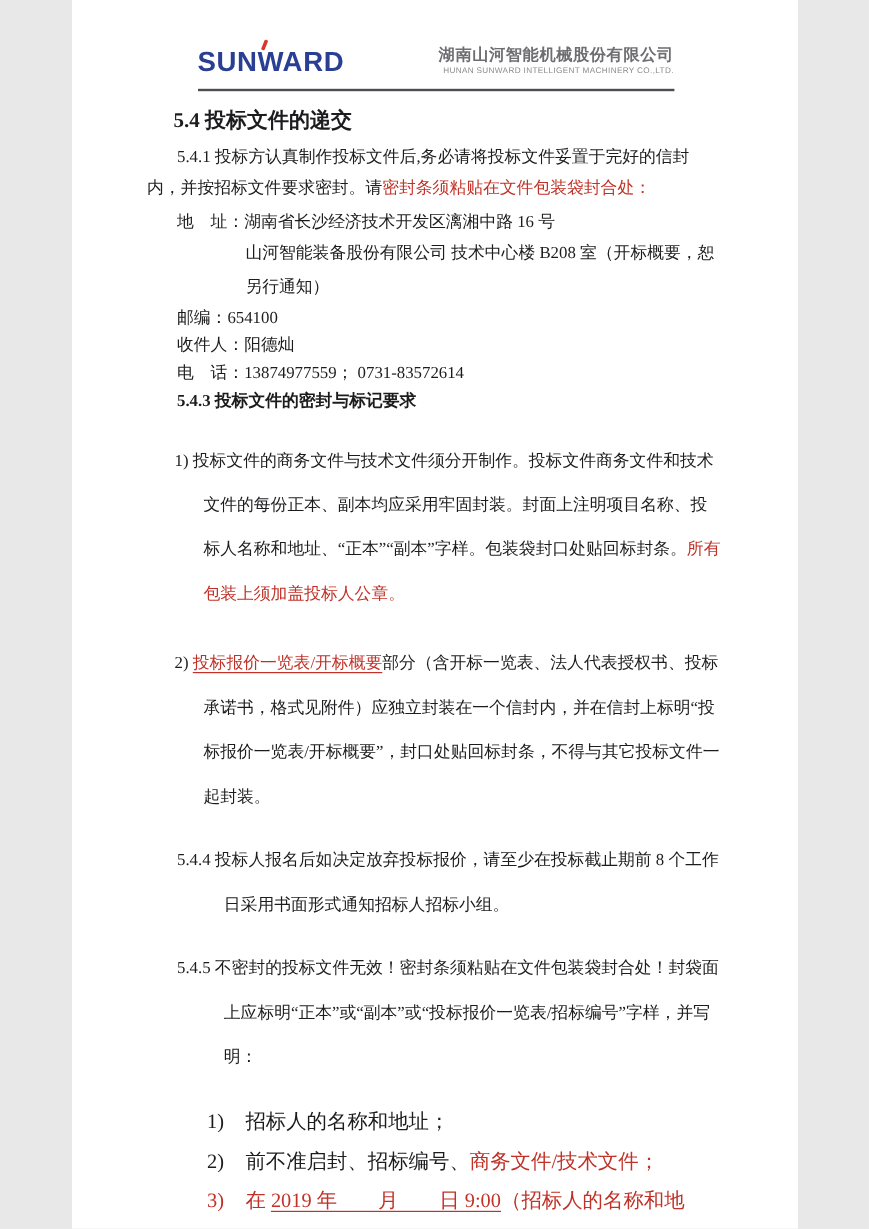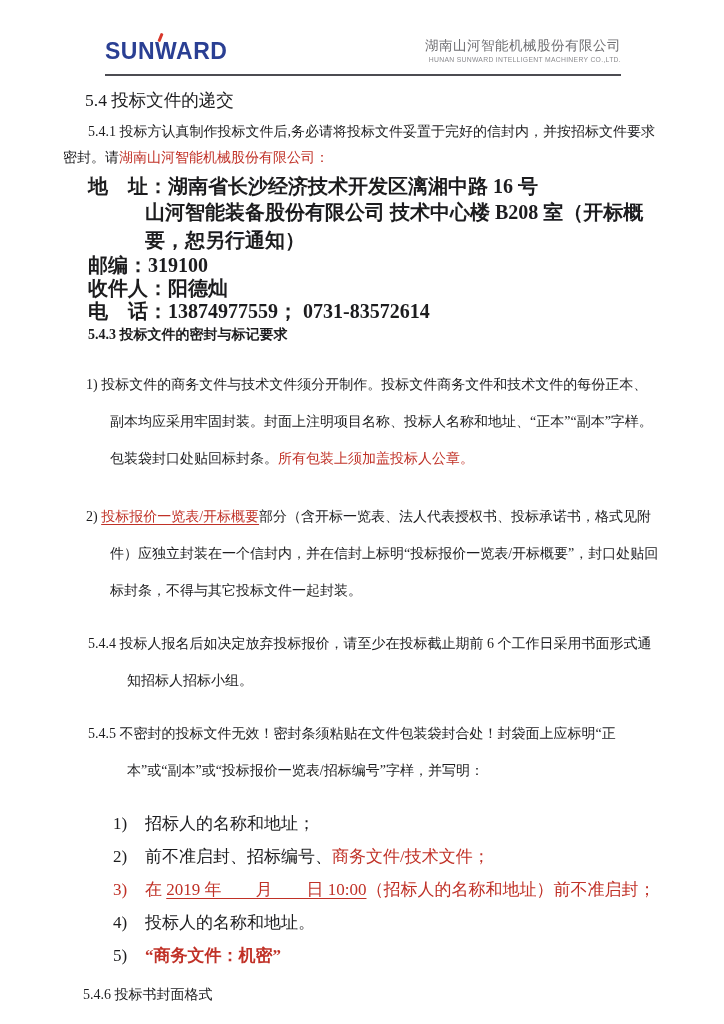--- a/index.html
+++ b/index.html
@@ -1,18 +1,18 @@
 <!DOCTYPE html>
 <html><head>
 <meta charset="utf-8">
 <style>
   html,body{margin:0;padding:0;background:#e8e8e8;}
   .page{
     position:relative;
-    width:724px;height:1024px;
+    width:605px;height:1024px;
     margin:0 auto;
     background:#ffffff;
     box-sizing:border-box;
     padding:38px 63px 28px 63px;
     display:flex;flex-direction:column;
     font-family:"Liberation Serif","DejaVu Serif",serif;
     color:#1c1c1e;
     overflow:hidden;
   }
   
@@ -28,35 +28,35 @@
     color:#2a3f93;position:relative;line-height:1;
   }
   .logo .accent{
     position:absolute;top:-7px;left:54px;
     width:3px;height:9px;background:#d8372a;
     transform:rotate(22deg);border-radius:1px;
   }
   .co{text-align:right;line-height:1.15;}
   .co-cn{
     font-family:"Liberation Sans","DejaVu Sans",sans-serif;
-    font-size:13.5px;font-weight:normal;color:#6e6e72;letter-spacing:.5px;margin-left:15px;
+    font-size:13.5px;font-weight:bold;color:#6e6e72;letter-spacing:.5px;margin-left:15px;
   }
   .co-en{
     font-family:"Liberation Sans","DejaVu Sans",sans-serif;
     font-size:6.8px;color:#8a8a8e;letter-spacing:.3px;margin-top:2px;
   }
   
   .red{color:#c03127;}
   .ul{text-decoration:underline;text-underline-offset:3px;}
   .bold{font-weight:bold;}
   h2.sec{
-    font-size:17.5px;font-weight:normal;margin:13px 0 0 22px;line-height:1.3;
+    font-size:17.5px;font-weight:bold;margin:13px 0 0 22px;line-height:1.3;
   }
   .p541{margin:7px 0 0 0;font-size:14px;line-height:26px;text-indent:25px;}
-  .addr{margin-top:3px;font-size:20px;font-weight:bold;}
+  .addr{margin-top:3px;font-size:14px;font-weight:normal;}
   .addr div{line-height:24px;}
   .addr .l1{text-indent:25px;}
   .addr .l2{padding-left:82px;line-height:28px;}
   .addr .l3,.addr .l4,.addr .l5{text-indent:25px;line-height:23px;}
   .p542{margin-top:13px;font-size:14px;text-indent:25px;line-height:20px;}
   .p543{margin-top:2px;font-size:14px;text-indent:25px;line-height:20px;font-weight:bold;}
   .itm{font-size:14px;line-height:37px;padding-left:47px;text-indent:-24px;margin-top:7px;}
   .hang{font-size:14px;line-height:37px;padding-left:64px;text-indent:-39px;margin-top:2px;}
   .subs{margin-top:4px;font-size:17px;}
   .sub{padding-left:50px;line-height:33px;}
@@ -74,44 +74,44 @@
       <span class="accent"></span>
     </div>
     <div class="co">
       <div class="co-cn">湖南山河智能机械股份有限公司</div>
       <div class="co-en">HUNAN SUNWARD INTELLIGENT MACHINERY CO.,LTD.</div>
     </div>
   </div>
 
   <h2 class="sec">5.4 投标文件的递交</h2>
 
-  <p class="p541"><span>5.4.1 投标方认真制作投标文件后,务必请将投标文件妥置于完好的信封内，并按招标文件要求密封。请</span><span class="red">湖南山河智能机械股份有限公司：</span></p>
+  <p class="p541"><span>5.4.1 投标方认真制作投标文件后,务必请将投标文件妥置于完好的信封内，并按招标文件要求密封。请</span><span class="red">密封条须粘贴在文件包装袋封合处：</span></p>
 
   <div class="addr">
     <div class="l1"><span>地　址：</span><span>湖南省长沙经济技术开发区漓湘中路 16 号</span></div>
     <div class="l2">山河智能装备股份有限公司  技术中心楼 B208 室（开标概要，恕另行通知）</div>
-    <div class="l3"><span>邮编：</span><span>319100</span></div>
+    <div class="l3"><span>邮编：</span><span>654100</span></div>
     <div class="l4"><span>收件人：</span><span>阳德灿</span></div>
     <div class="l5"><span>电　话：</span><span>13874977559；  0731-83572614</span></div>
   </div>
 
 
   <p class="p543">5.4.3 投标文件的密封与标记要求</p>
 
   <p class="itm"><span>1)</span> <span>投标文件的商务文件与技术文件须分开制作。投标文件商务文件和技术文件的每份正本、副本均应采用牢固封装。封面上注明项目名称、投标人名称和地址、“正本”“副本”字样。包装袋封口处贴回标封条。</span><span class="red">所有包装上须加盖投标人公章。</span></p>
 
   <p class="itm"><span>2)</span> <span class="red ul">投标报价一览表/开标概要</span><span>部分（含开标一览表、法人代表授权书、投标承诺书，格式见附件）应独立封装在一个信封内，并在信封上标明“投标报价一览表/开标概要”，封口处贴回标封条，不得与其它投标文件一起封装。</span></p>
 
-  <p class="hang">5.4.4 投标人报名后如决定放弃投标报价，请至少在投标截止期前 6 个工作日采用书面形式通知招标人招标小组。</p>
+  <p class="hang">5.4.4 投标人报名后如决定放弃投标报价，请至少在投标截止期前 8 个工作日采用书面形式通知招标人招标小组。</p>
 
   <p class="hang">5.4.5 不密封的投标文件无效！密封条须粘贴在文件包装袋封合处！封袋面上应标明“正本”或“副本”或“投标报价一览表/招标编号”字样，并写明：</p>
 
   <div class="subs">
     <div class="sub"><span class="num">1)</span><span>招标人的名称和地址；</span></div>
     <div class="sub"><span class="num">2)</span><span>前不准启封、招标编号、</span><span class="red">商务文件/技术文件；</span></div>
-    <div class="sub red"><span class="num">3)</span><span>在 </span><span class="ul">2019 年　　月　　日 10:00</span><span>（招标人的名称和地址）前不准启封；</span></div>
+    <div class="sub red"><span class="num">3)</span><span>在 </span><span class="ul">2019 年　　月　　日 9:00</span><span>（招标人的名称和地址）前不准启封；</span></div>
     <div class="sub"><span class="num">4)</span><span>投标人的名称和地址。</span></div>
     <div class="sub"><span class="num">5)</span><span class="red bold">“商务文件：机密”</span></div>
   </div>
 
   <p class="p546">5.4.6 投标书封面格式</p>
 
 </div>
 
 </body></html>

